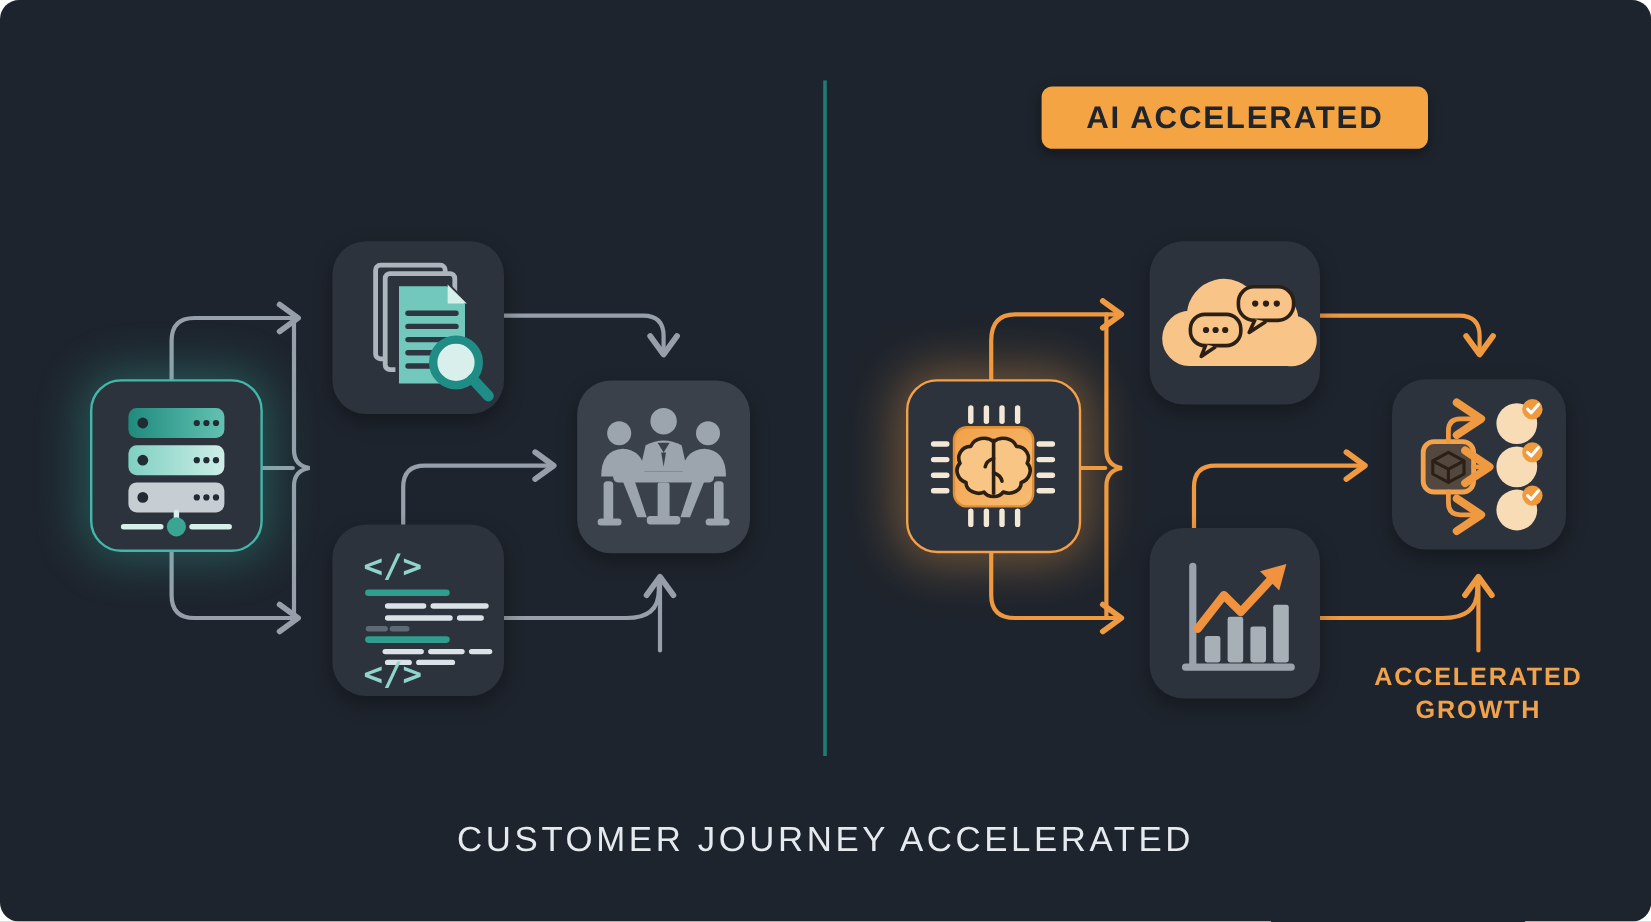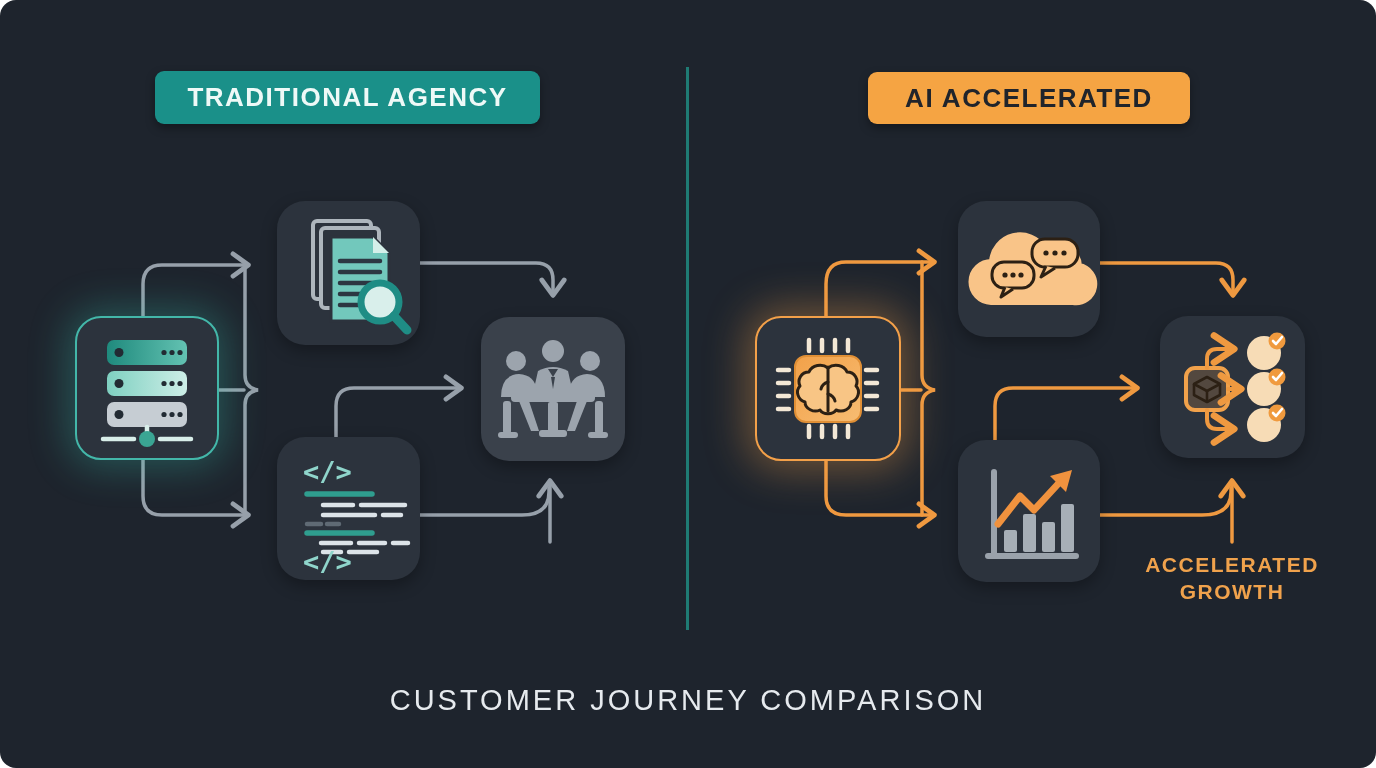--- a/index.html
+++ b/index.html
@@ -34,21 +34,20 @@
   .footer-title{
     position:absolute;left:0;top:684px;width:1376px;text-align:center;
     color:#e6eaee;font-size:29px;letter-spacing:3px;font-weight:500;
   }
 </style>
 </head>
 <body>
 
 <div class="canvas">
 
-  <div class="banner banner-teal">TRADITIONAL AGENCY</div>
   <div class="banner banner-orange">AI ACCELERATED</div>
 
   <div class="divider"></div>
 
   <svg class="connectors" viewBox="0 0 1376 768">
     <defs>
       <marker id="mg" viewBox="-12 -10 16 20" refX="0" refY="0" markerWidth="8" markerHeight="8" orient="auto">
         <path d="M-10,-8 L1,0 L-10,8" fill="none" stroke="#97a0aa" stroke-width="3.4" stroke-linecap="round" stroke-linejoin="round"></path>
       </marker>
       <marker id="mo" viewBox="-12 -10 16 20" refX="0" refY="0" markerWidth="8" markerHeight="8" orient="auto">
@@ -284,15 +283,15 @@
         </g>
       </g>
     </svg>
   </div>
 
   <div class="annotation annotation-orange" style="left:1122px;top:551px;width:220px;">
     <div>ACCELERATED</div>
     <div>GROWTH</div>
   </div>
 
-  <div class="footer-title">CUSTOMER JOURNEY COMPARISON</div>
+  <div class="footer-title">CUSTOMER JOURNEY ACCELERATED</div>
 
 </div>
 
 </body></html>

